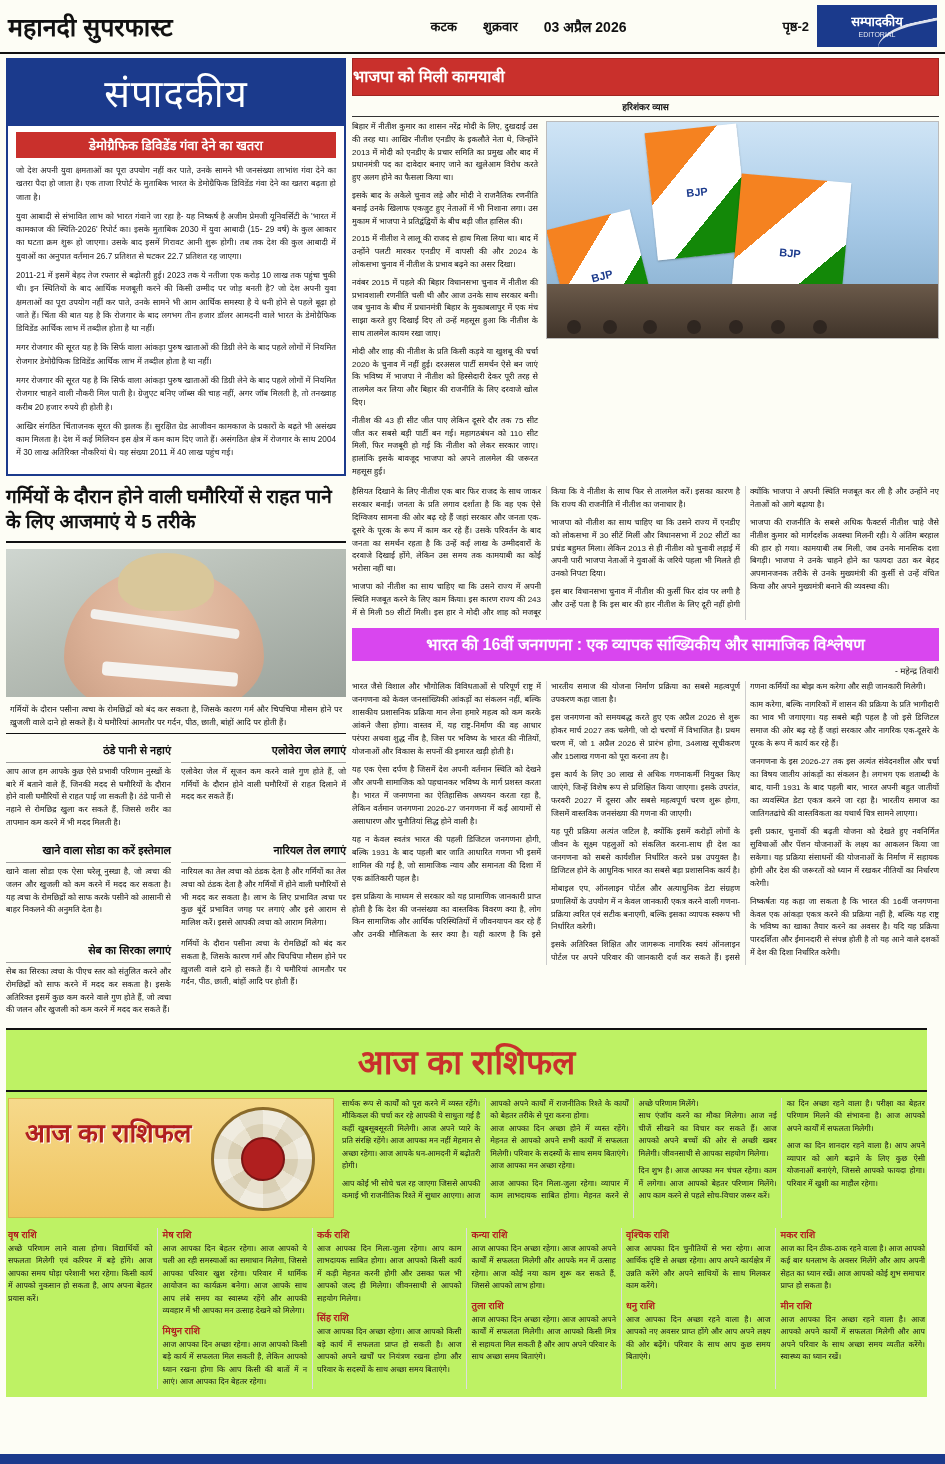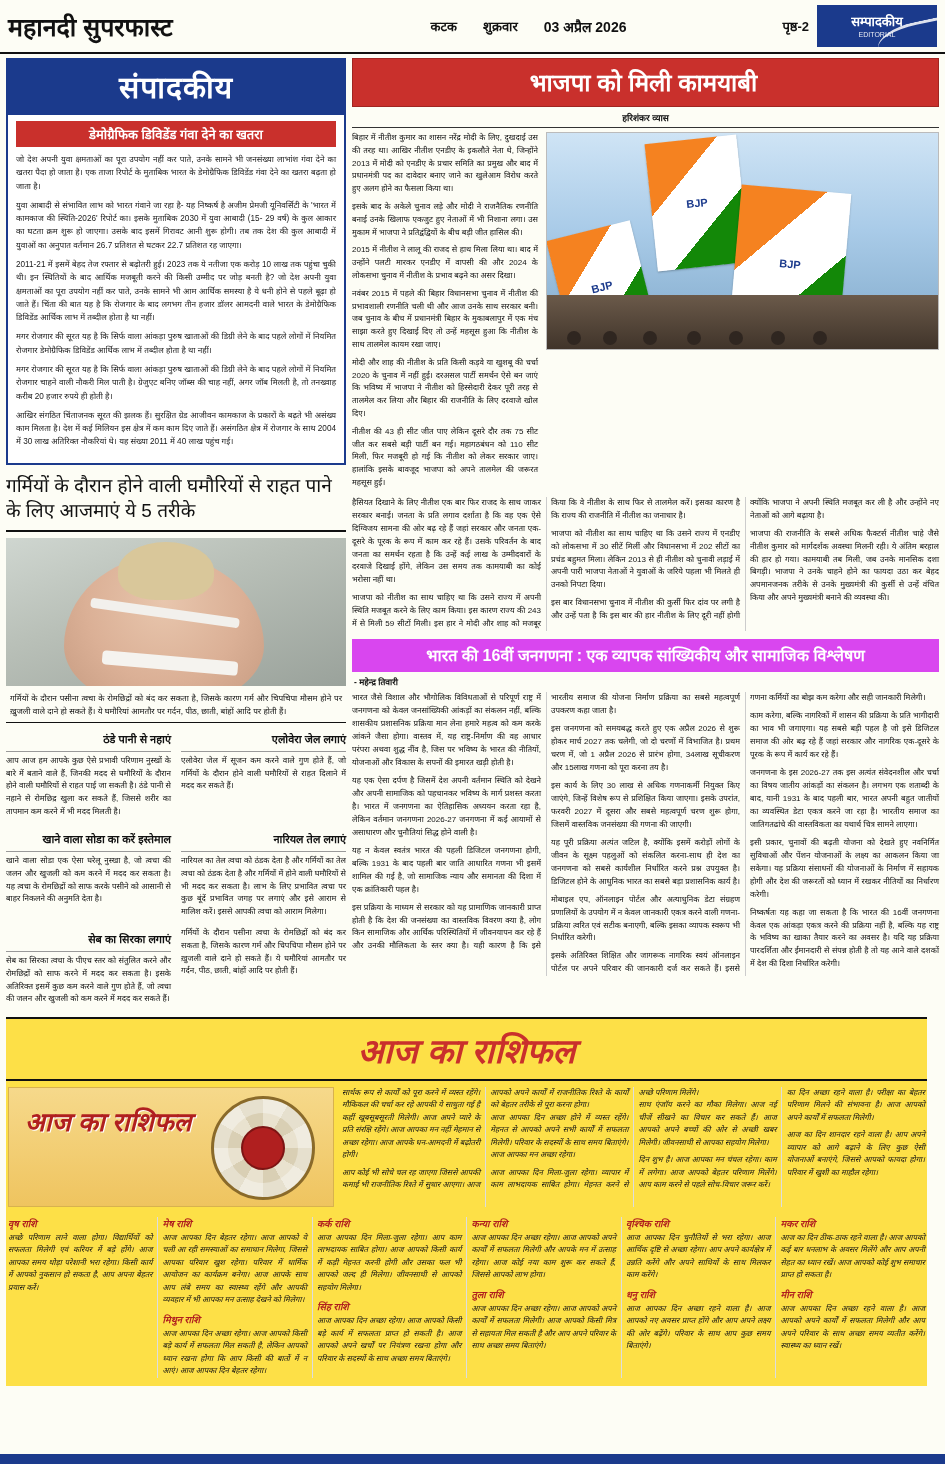--- a/index.html
+++ b/index.html
@@ -76,22 +76,22 @@
   }
   .col-left { width: 340px; flex: 0 0 340px; }
   .col-right { flex: 1 1 auto; }
 
   
   .edit-box { border: 2px solid #1b3a8c; padding: 0; background:#fff; }
   .edit-head {
     background: #1b3a8c;
     color: #fff;
     text-align: center;
-    font-size: 30px;
-    font-weight: bold;
+    font-size: 38px;
+    font-weight: normal;
     padding: 6px 0 8px 0;
     letter-spacing: 1px;
   }
   .edit-sub {
     background:#c9302c;
     color: #fff;
     text-align: center;
     font-size: 13px;
     font-weight: bold;
     padding: 4px 0;
@@ -103,21 +103,21 @@
     line-height: 1.62;
     text-align: justify;
     margin: 0 0 6px 0;
     color:#1a1a1a;
   }
 
   
   .feature { margin-top: 8px; }
   .feature-title {
     font-size: 19px;
-    font-weight: normal;
+    font-weight: bold;
     line-height: 1.35;
     color: #111;
     border-bottom: 2px solid #111;
     padding-bottom: 6px;
   }
   .feature-photo {
     height: 148px;
     margin-top: 6px;
     background: linear-gradient(160deg,#cfd6d0 0%, #b9c0b8 40%, #9aa29b 100%);
     position: relative;
@@ -166,23 +166,22 @@
     font-size: 8px;
     line-height: 1.58;
     text-align: justify;
     margin: 0 0 5px 0;
   }
 
   
   .lead-head {
     background: #c9302c;
     color: #fff;
-    font-size: 24px;
-    font-weight: bold;
-    text-align: center;
+    font-size: 16px;
+    font-weight: bold;
     padding: 6px 4px 8px 0;
     border: 1px solid #a02521;
   }
   .byline {
     font-size: 9px;
     font-weight: bold;
     text-align: center;
     padding: 4px 0 3px 0;
     border-bottom: 1px solid #333;
     margin-bottom: 4px;
@@ -224,40 +223,39 @@
 
   .sub-head {
     background: #d946ef;
     color: #fff;
     font-size: 16px;
     font-weight: bold;
     text-align: center;
     padding: 5px 0 6px 0;
     margin-top: 8px;
   }
-  .sub-byline { font-size: 8.5px; font-weight: bold; padding: 4px 0 3px 2px; }
+  .sub-byline { font-size: 8.5px; font-weight: normal; padding: 4px 0 3px 2px; text-align: right; }
   .three-col {
     column-count: 3;
     column-gap: 10px;
     column-rule: 1px solid #ccc;
     padding-top: 2px;
   }
   .three-col p {
     font-size: 8px;
     line-height: 1.62;
     text-align: justify;
     margin: 0 0 5px 0;
   }
 
   
   .horo {
     margin: 6px 18px 0 6px;
     border-top: 2px solid #111;
-    background: #fde047;
-    font-style: italic;
+    background: #bef264;
   }
   .horo-title {
     font-size: 34px;
     font-weight: bold;
     color: #c9302c;
     text-align: center;
     padding: 8px 0 6px 0;
     border-bottom: 2px solid #111;
   }
   .horo-body { display: flex; gap: 8px; padding: 6px 2px; }

